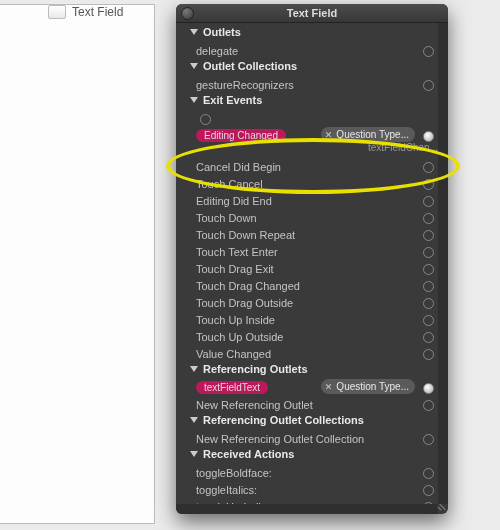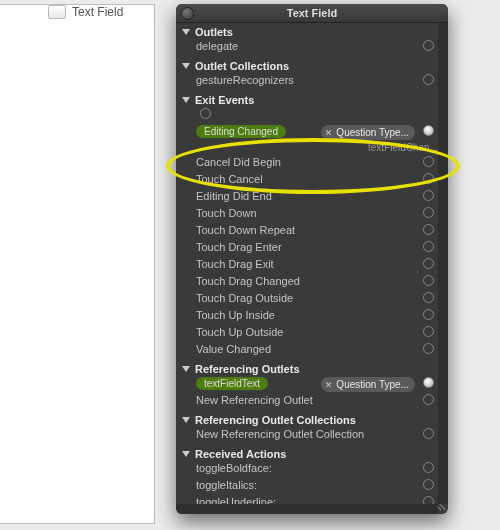--- a/index.html
+++ b/index.html
@@ -77,31 +77,32 @@
   }
   .section-header {
     display: flex;
     align-items: center;
     height: 17px;
     padding-left: 6px;
     background: #3a3a3a;
     color: #e8e8e8;
     font-weight: bold;
     font-size: 11px;
+    margin-left: 8px;
   }
   .disclosure {
     width: 0; height: 0;
     border-left: 4px solid transparent;
     border-right: 4px solid transparent;
     border-top: 6px solid #ccc;
     margin-right: 5px;
   }
   .row {
     display: flex;
-    align-items: flex-start;
+    align-items: flex-end;
     height: 17px;
     padding-left: 20px;
     padding-right: 4px;
     color: #c4c4c4;
     font-size: 11px;
     position: relative;
   }
   .row .label { flex: 1; white-space: nowrap; overflow: hidden; text-overflow: ellipsis; }
   .circle {
     width: 11px; height: 11px;
@@ -165,21 +166,21 @@
     border: 4px solid #e8e000;
     border-radius: 50%;
     pointer-events: none;
     z-index: 50;
   }
   .highlight-main {
     left: 166px; top: 138px;
     width: 294px; height: 56px;
   }
   .pill-label {
-    background: #4d7c0f;
+    background: #be185d;
     padding: 1px 8px;
     border-radius: 7px;
     color: #ddd;
     font-size: 10px;
     display: inline-block;
   }
 </style>
 </head>
 <body>
 
@@ -248,21 +249,21 @@
       </div>
       <div class="row">
         <span class="label">Touch Down</span>
         <div class="circle"></div>
       </div>
       <div class="row">
         <span class="label">Touch Down Repeat</span>
         <div class="circle"></div>
       </div>
       <div class="row">
-        <span class="label">Touch Drag Enter</span>
+        <span class="label">Touch Text Enter</span>
         <div class="circle"></div>
       </div>
       <div class="row">
         <span class="label">Touch Drag Exit</span>
         <div class="circle"></div>
       </div>
       <div class="row">
         <span class="label">Touch Drag Changed</span>
         <div class="circle"></div>
       </div>

